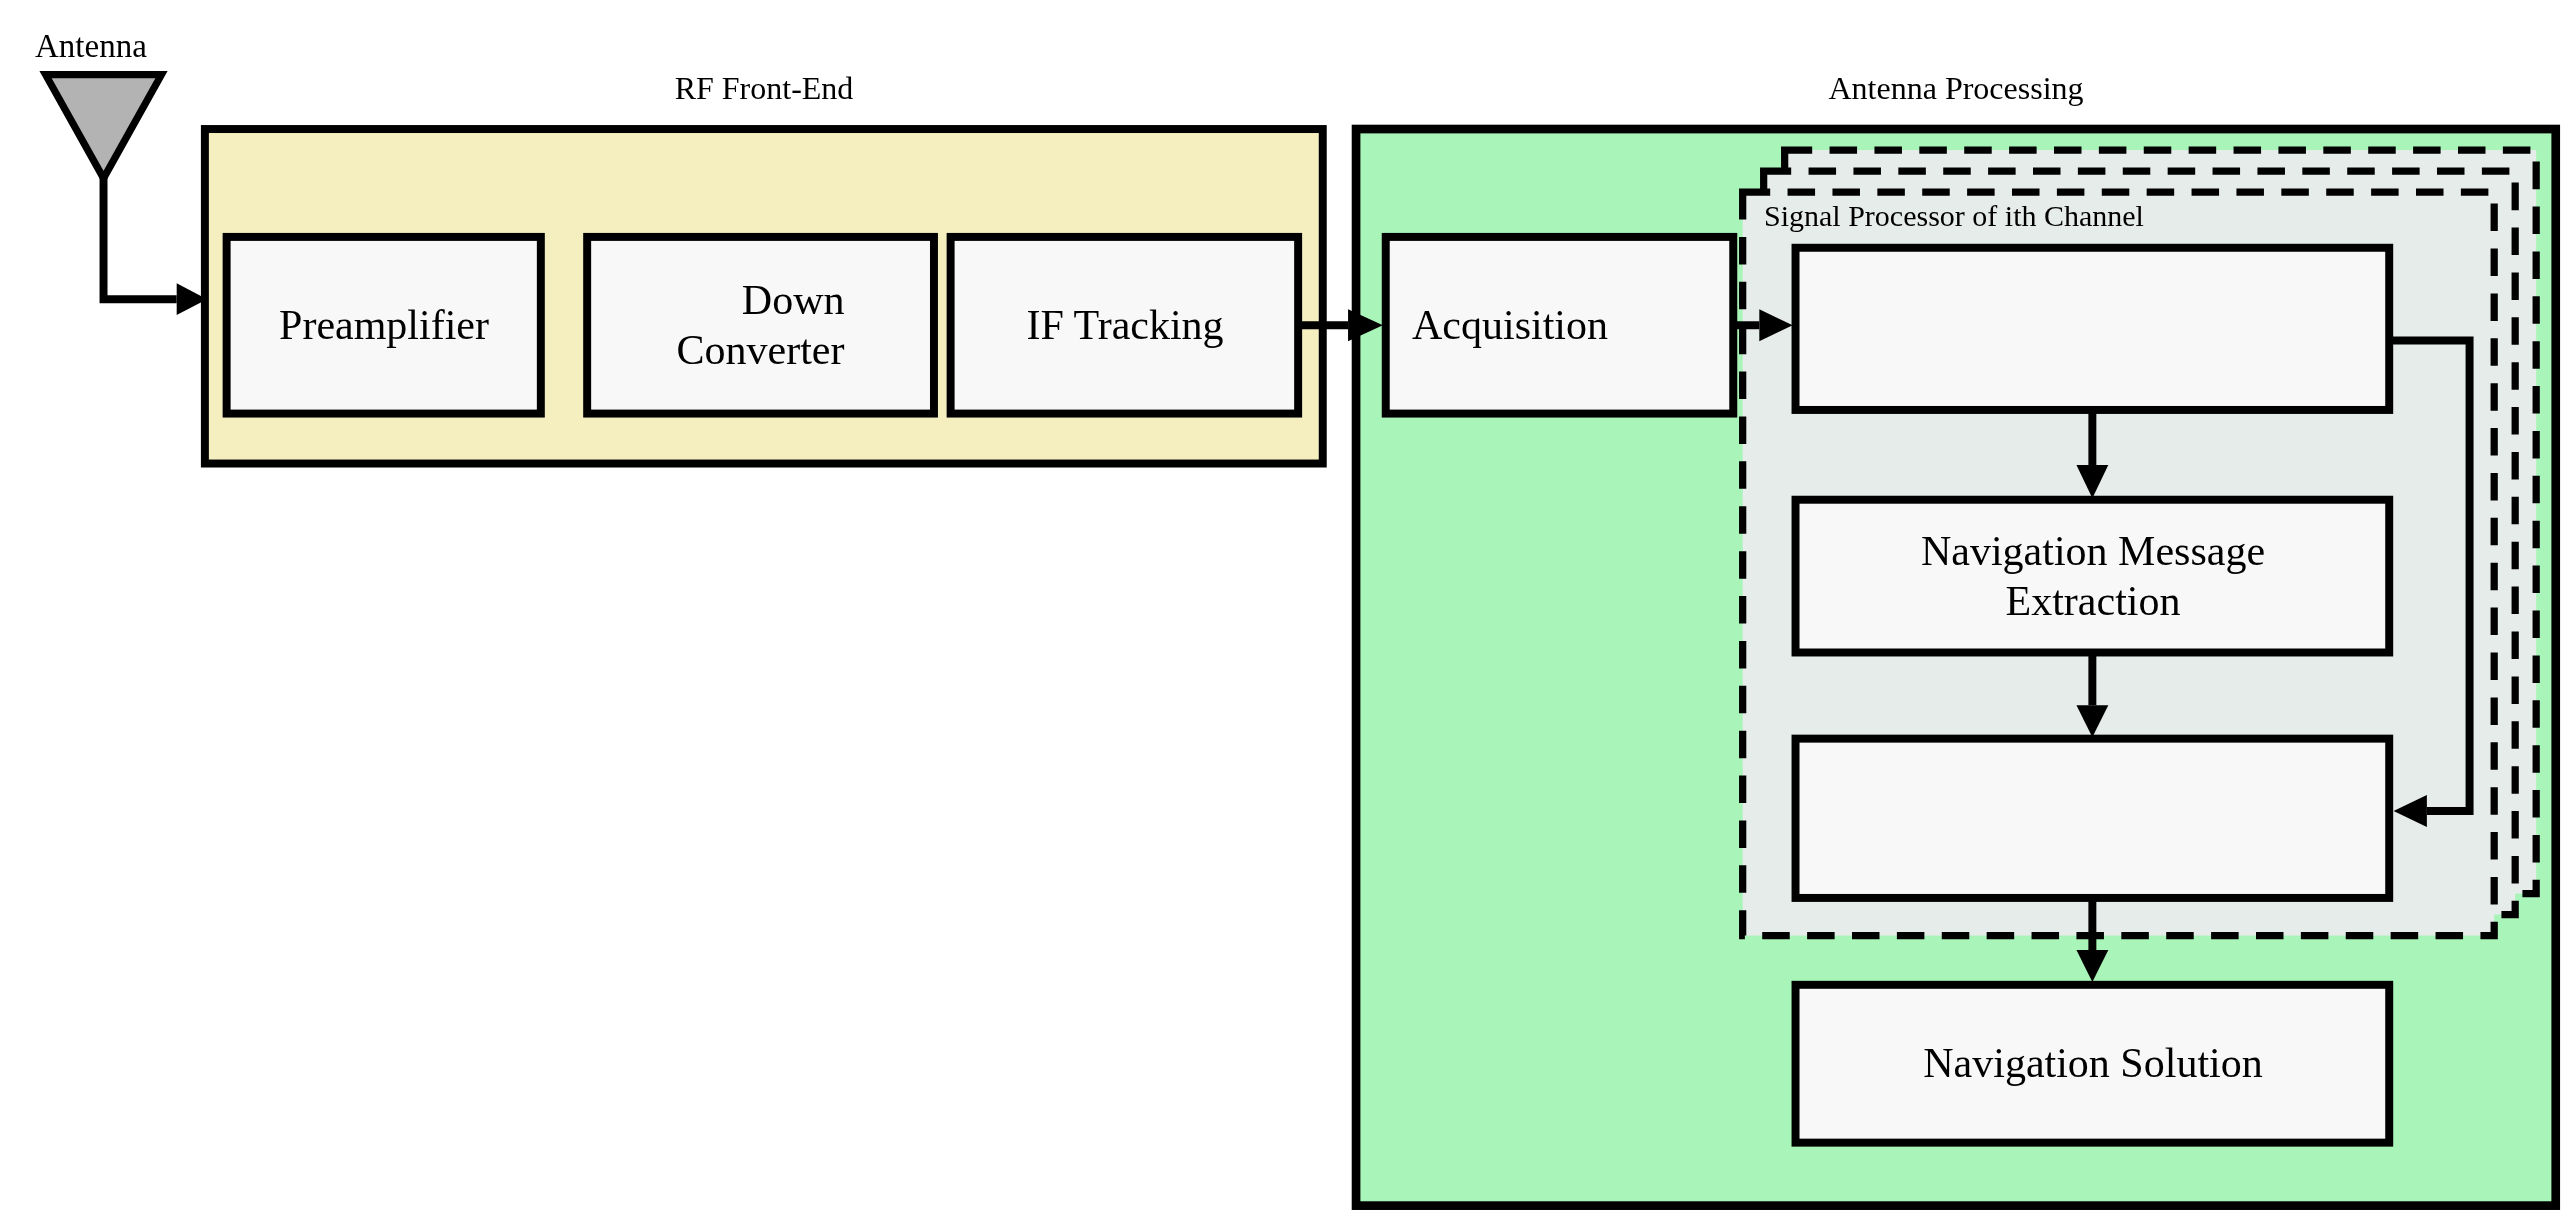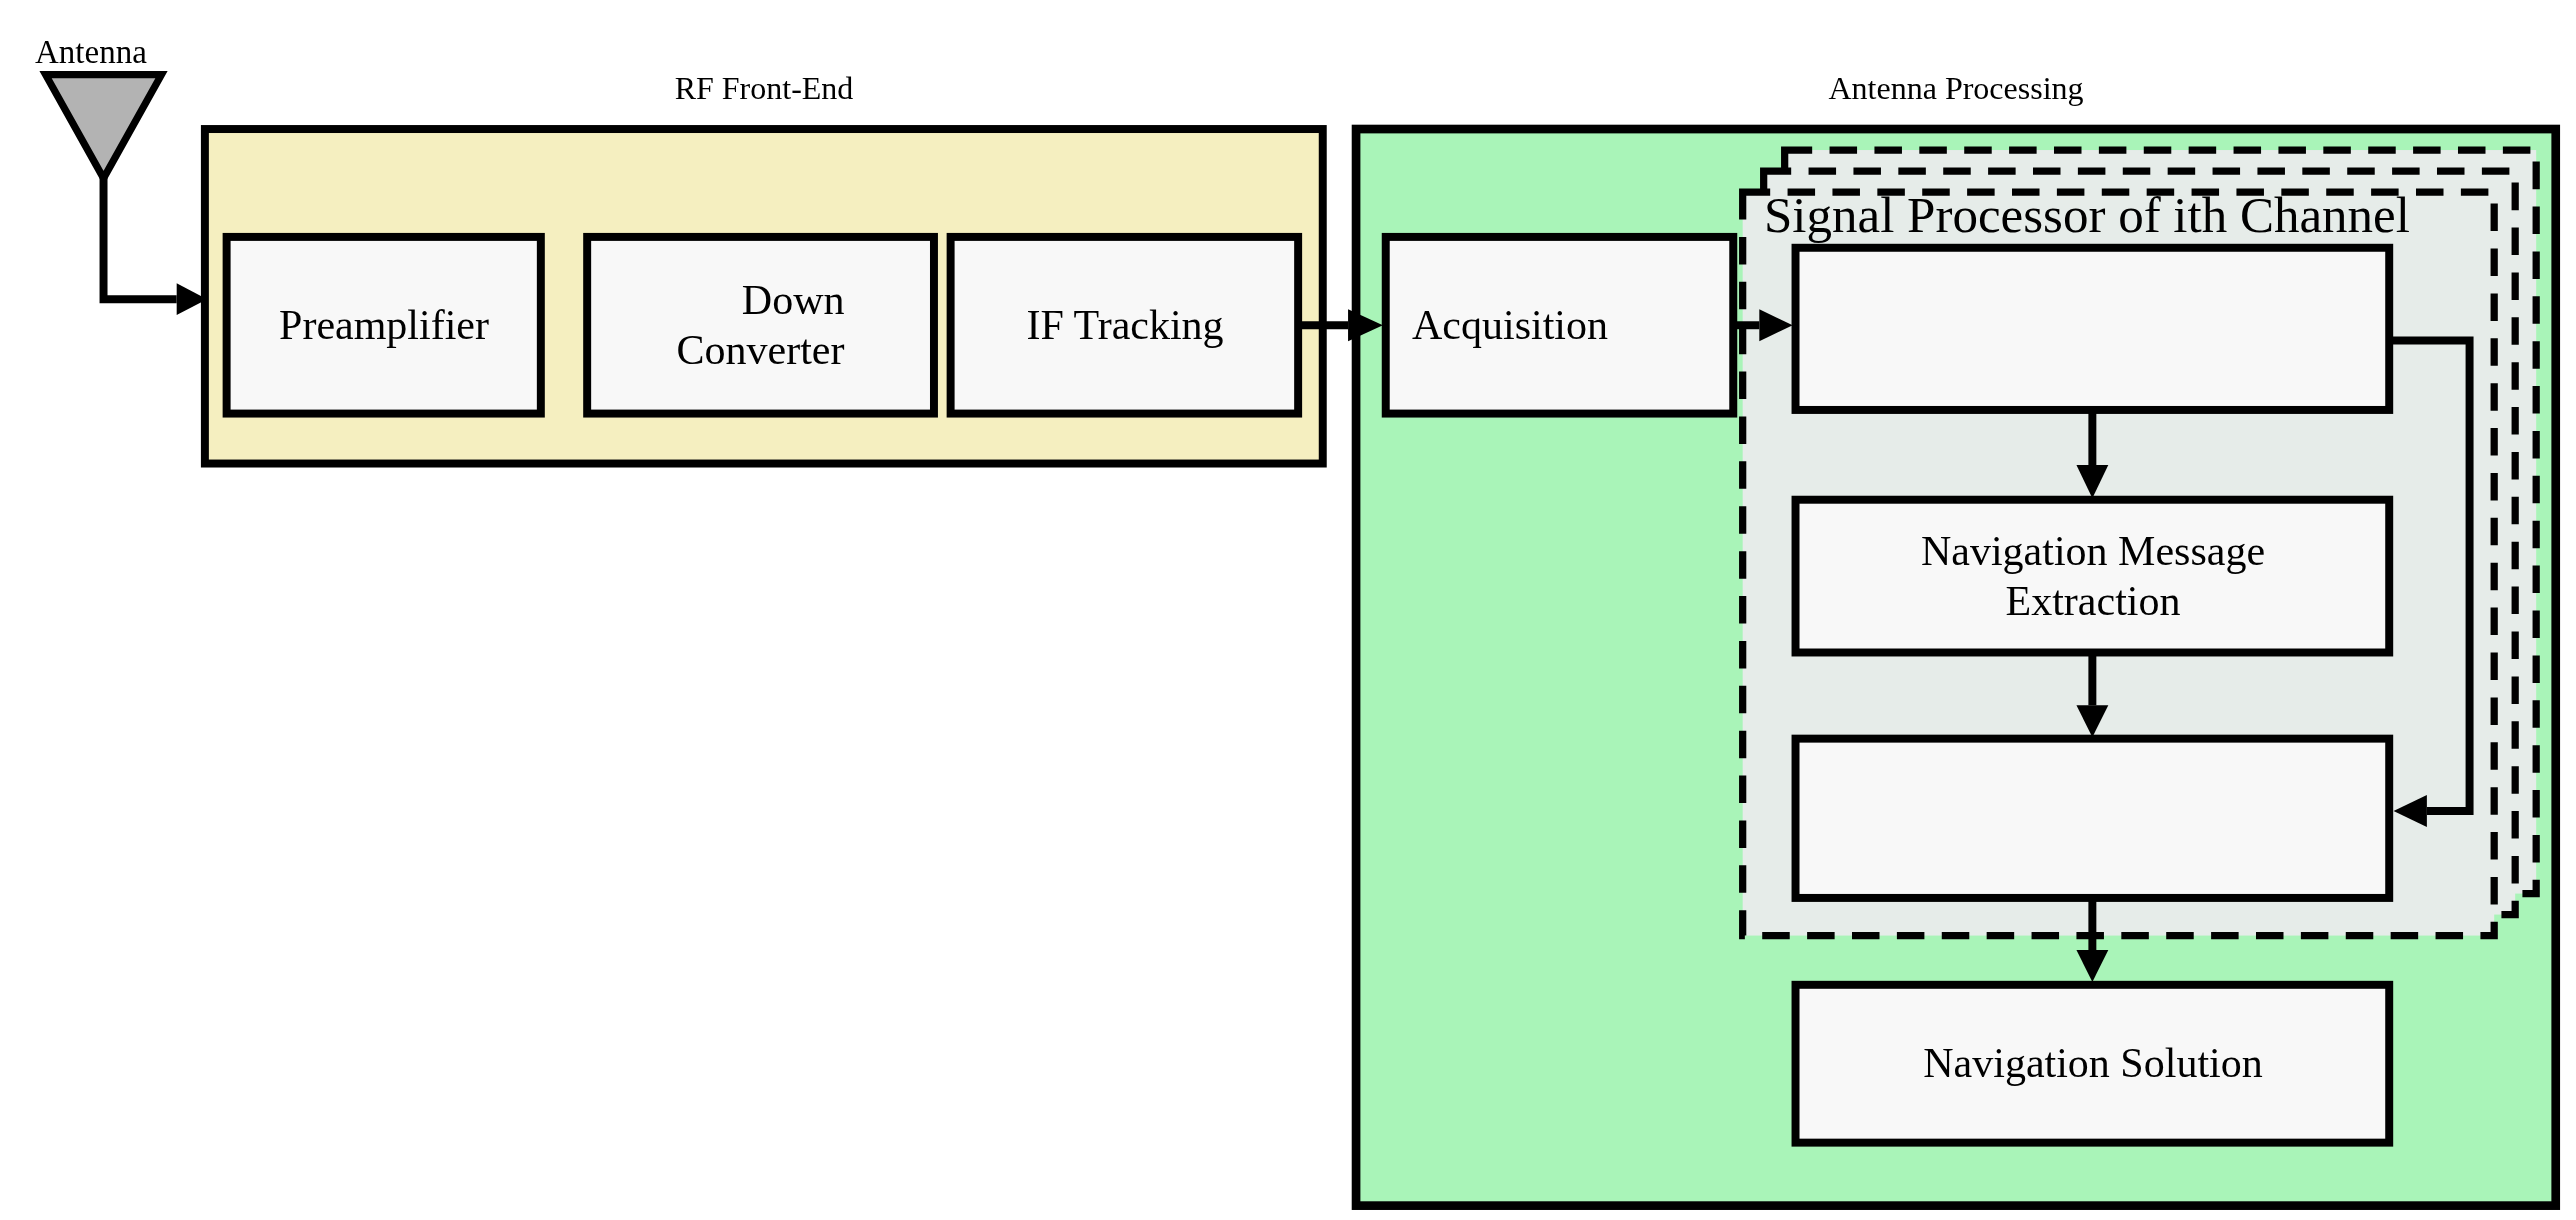--- a/index.html
+++ b/index.html
@@ -23,29 +23,29 @@
     align-items: center;
     justify-content: center;
     text-align: center;
     white-space: pre-line;
     line-height: 1.18;
     color: #000000;
   }
   .block-label  { font-size: 42px; }
   .section-title{ font-size: 32px; }
   .channel-label{
-    font-size: 51px;
+    font-size: 30px;
     justify-content: flex-start;
     text-align: left;
     white-space: nowrap;
   }
   .antenna-label{ font-size: 33px; white-space: nowrap; }
 
   
-  .lbl-antenna        { left: 35px;   top: 32px;   width: 145px;  height: 41px; justify-content: flex-start; }
+  .lbl-antenna        { left: 35px;   top: 26px;   width: 145px;  height: 41px; justify-content: flex-start; }
   .lbl-rf-title       { left: 205px;  top: 61px;   width: 1118px; height: 55px; }
   .lbl-sp-title       { left: 1356px; top: 61px;   width: 1200px; height: 55px; }
   .lbl-preamplifier   { left: 227px;  top: 237px;  width: 314px;  height: 177px; }
   .lbl-down-converter { left: 587px;  top: 237px;  width: 347px;  height: 177px; text-align: right; }
   .lbl-if-sampling    { left: 951px; top: 237px;  width: 348px;  height: 177px; }
   .lbl-acquisition    { left: 1336px; top: 237px;  width: 348px;  height: 177px; }
   .lbl-channel        { left: 1764px; top: 194px;  width: 710px;  height: 43px;  }
   .lbl-tracking       { left: 1796px; top: 248px;  width: 594px;  height: 162px; }
   .lbl-nme            { left: 1796px; top: 500px;  width: 594px;  height: 153px; }
   .lbl-mg             { left: 1796px; top: 738px; width: 594px;  height: 159px; }

